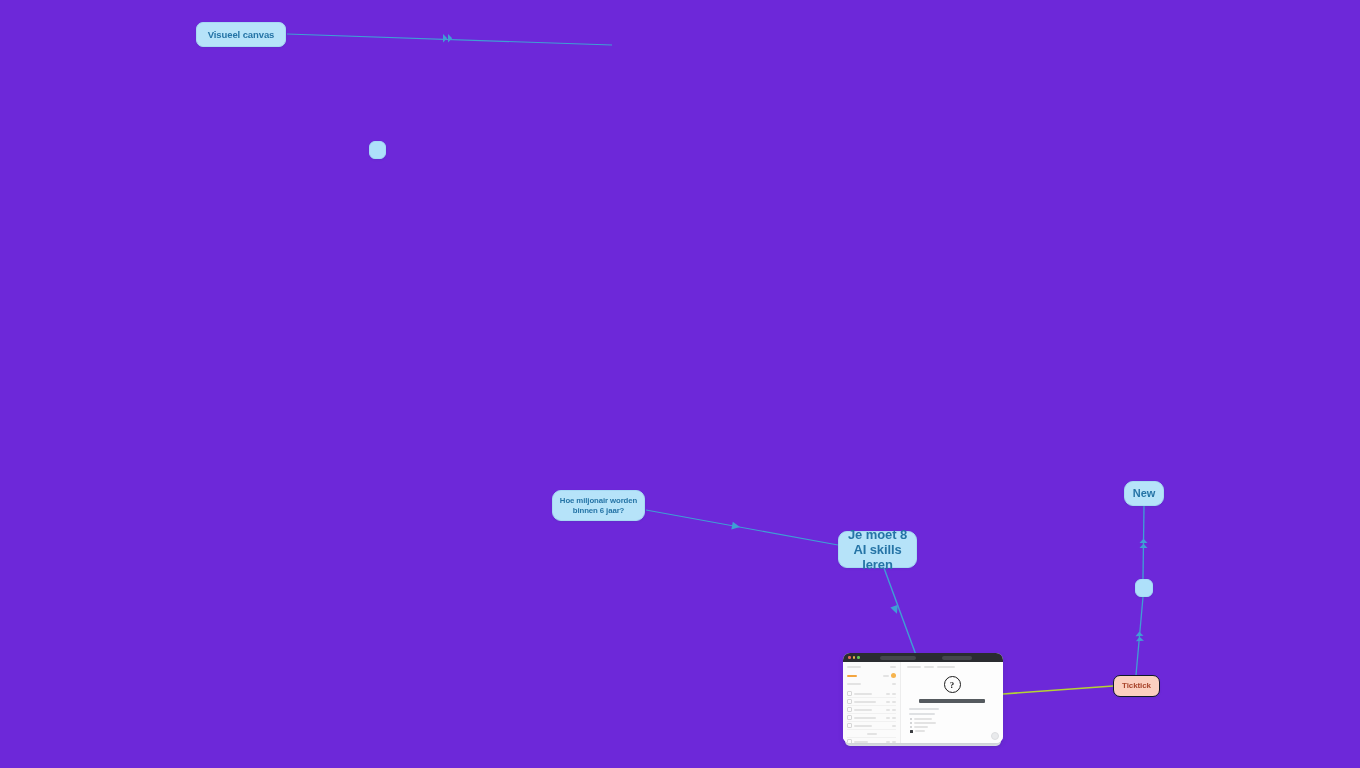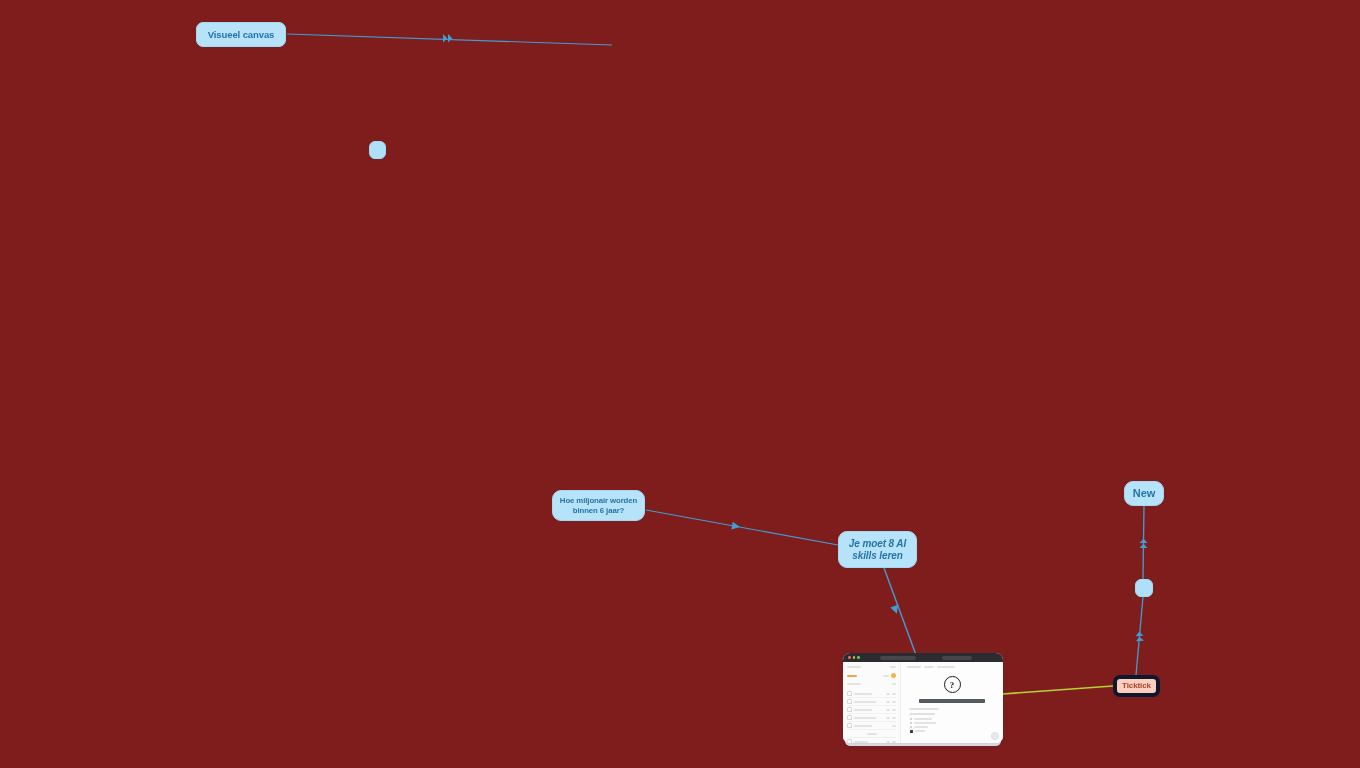--- a/index.html
+++ b/index.html
@@ -9,21 +9,21 @@
     width: 1360px;
     height: 768px;
     overflow: hidden;
     background: #f2f4f7;
     font-family: "Liberation Sans", sans-serif;
   }
   #canvas {
     position: relative;
     width: 1360px;
     height: 768px;
-    background: #7f1d1d;
+    background: #6d28d9;
   }
   #edges {
     position: absolute;
     left: 0;
     top: 0;
     width: 1360px;
     height: 768px;
     pointer-events: none;
   }
   .node {
@@ -41,21 +41,21 @@
     user-select: none;
   }
   .node-blue {
     background: #b6e3f9;
     color: #2574a6;
     border: 1px solid #a5d9f3;
   }
   .node-pink {
     background: #fbcfc0;
     color: #a8442b;
-    border: 4px solid #0f172a;
+    border: 1px solid #0f172a;
   }
   .node-empty {
     background: #aee0fa;
     border: 1px solid #a3daf7;
     border-radius: 6px;
   }
 
   
   #node-visueel-canvas {
     left: 196px; top: 22px;
@@ -75,23 +75,22 @@
   }
   #node-hoe-miljonair {
     left: 552px; top: 490px;
     width: 93px; height: 31px;
     font-size: 7.8px;
     padding: 0 4px;
   }
   #node-je-moet-8-ai-skills {
     left: 838px; top: 531px;
     width: 79px; height: 37px;
-    font-size: 10px;
+    font-size: 13px;
     padding: 0 7px;
-    font-style: italic;
   }
   #node-new {
     left: 1124px; top: 481px;
     width: 40px; height: 25px;
     font-size: 11px;
   }
   #node-chain-square {
     left: 1135px; top: 579px;
     width: 18px; height: 18px;
   }

